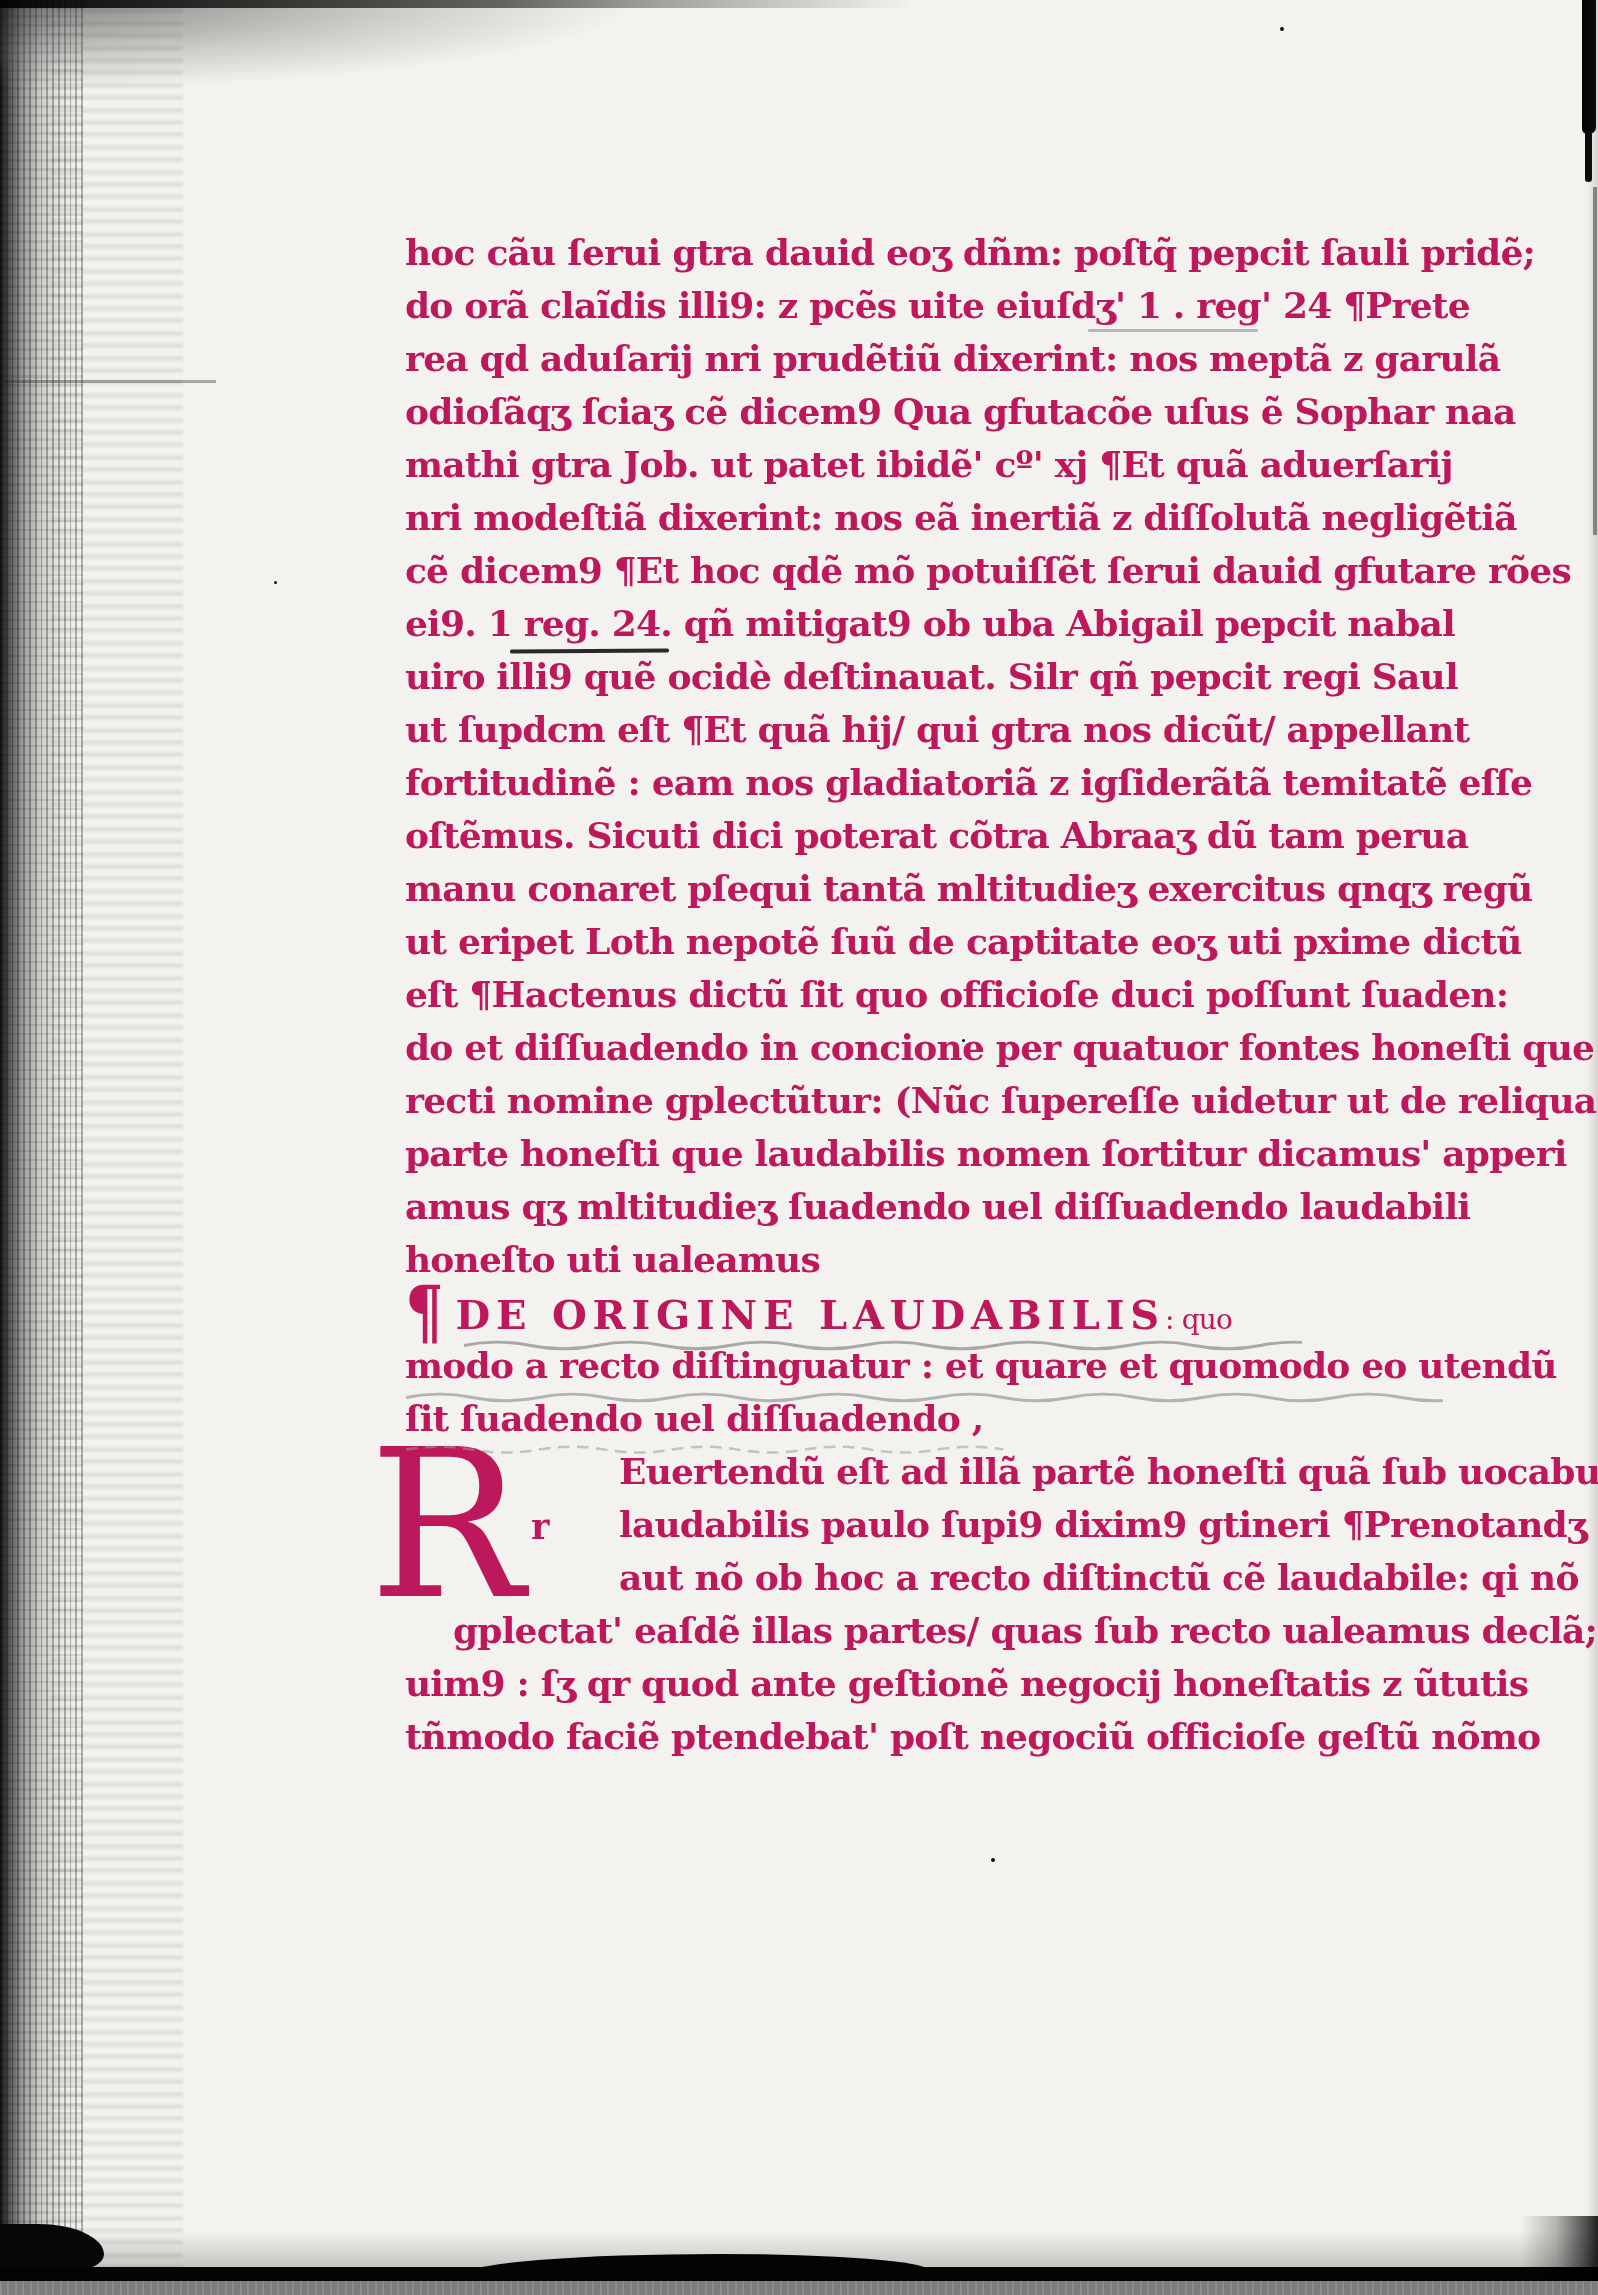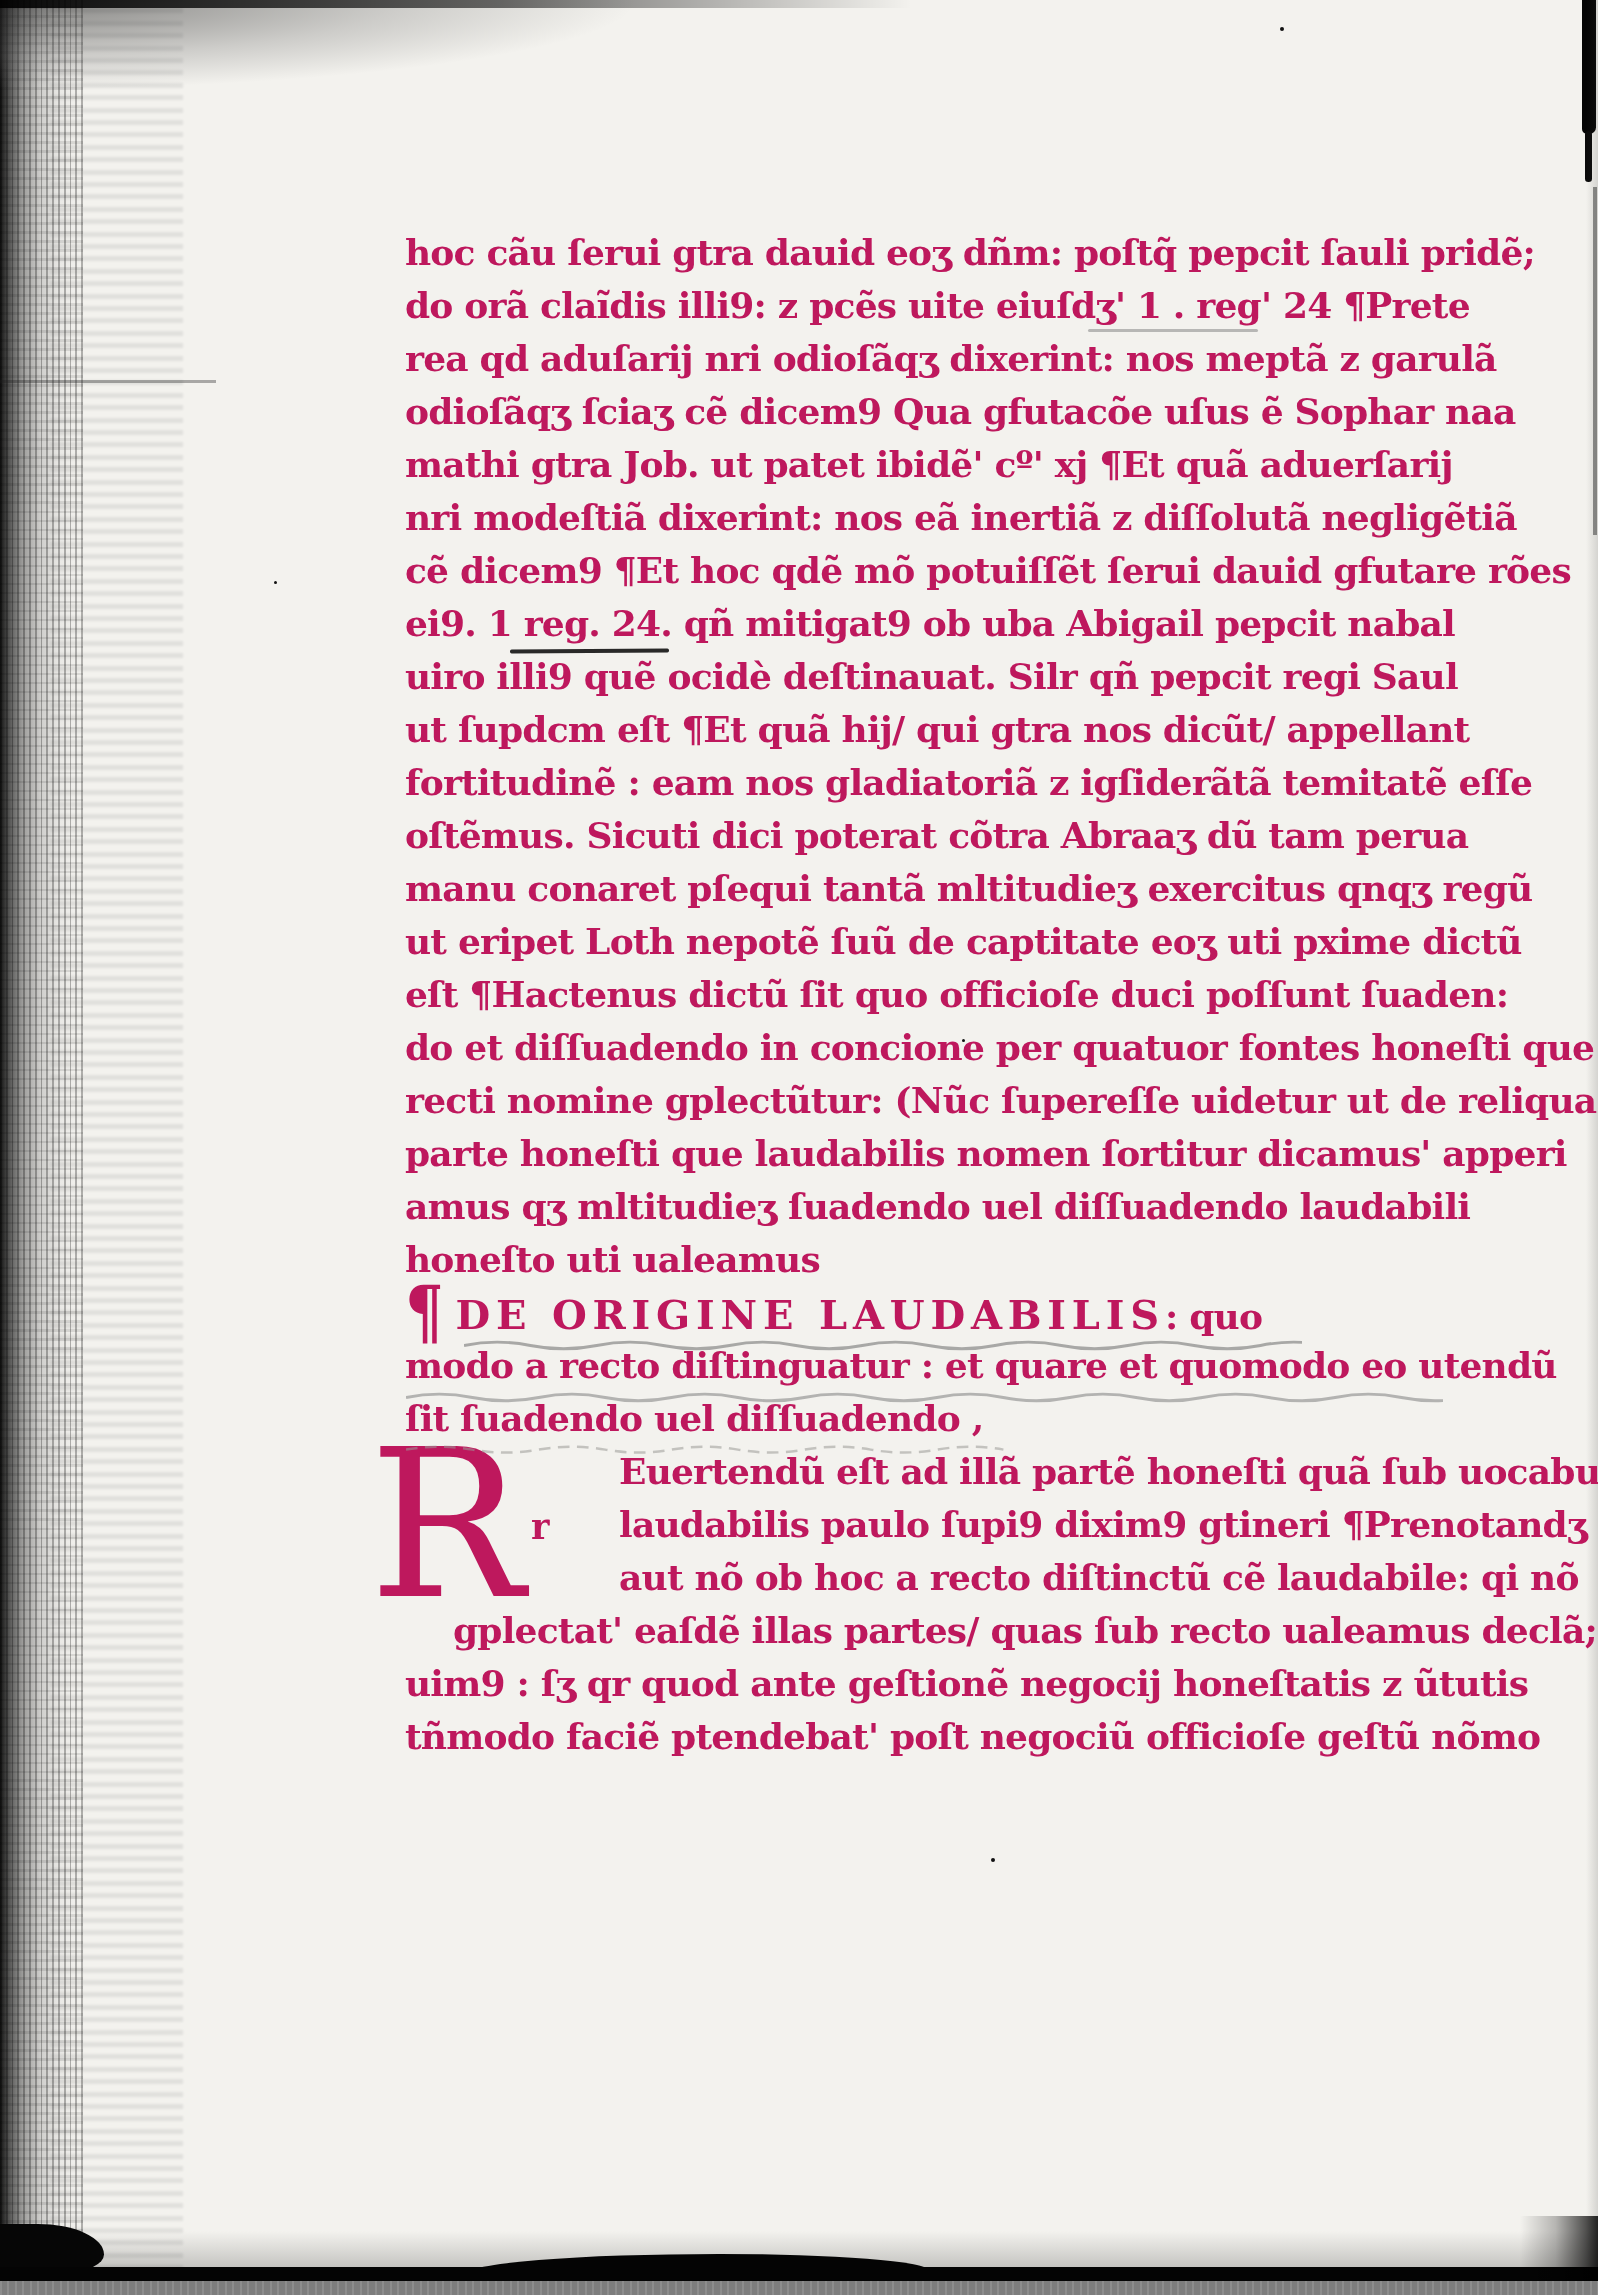--- a/index.html
+++ b/index.html
@@ -90,21 +90,21 @@
     white-space:nowrap;
   }
   .heading-line1{height:53px;line-height:53px;white-space:nowrap;}
   .cap-mark{
     font-size:61px;font-weight:bold;vertical-align:-5px;letter-spacing:0;
     display:inline-block;transform:scaleY(1.15);margin-right:11.6px;
   }
   .heading-title{
     font-size:40px;font-weight:bold;letter-spacing:5.8px;
   }
-  .heading-suffix{font-size:36px;font-weight:bold;letter-spacing:-0.8px;text-align:center;}
+  .heading-suffix{font-size:28px;font-weight:normal;letter-spacing:-0.8px;text-align:center;}
   .para2-row{display:flex;align-items:flex-start;}
   .drop-cap-box{
     position:relative;width:214px;height:159px;flex:0 0 214px;
   }
   .drop-cap{
     position:absolute;left:-36px;top:-15px;
     font-size:206px;line-height:191px;font-weight:normal;
     font-family:"DejaVu Serif","Liberation Serif",serif;
   }
   .guide-letter{
@@ -138,21 +138,21 @@
   <div class="corner-mark-tr3"></div>
   <div class="right-edge-tone"></div>
   <div class="ink-speck" style="left:1280px;top:27px;width:4.1px;height:4.1px;"></div>
   <div class="ink-speck" style="left:274px;top:581px;width:3.3px;height:3.3px;"></div>
   <div class="ink-speck" style="left:962px;top:1039px;width:3.3px;height:3.3px;"></div>
   <div class="ink-speck" style="left:991px;top:1858px;width:4.1px;height:4.1px;"></div>
 
   <div class="text-block">
     <div class="line">hoc cãu ſerui gtra dauid eoʒ dñm: poſtq̃ pepcit ſauli pridẽ;</div>
     <div class="line">do orã claĩdis illi9: z pcẽs uite eiuſdʒ' 1 . reg' 24 ¶Prete</div>
-    <div class="line">rea qd aduſarij nri odioſãqʒ dixerint: nos meptã z garulã</div>
+    <div class="line">rea qd aduſarij nri prudẽtiũ dixerint: nos meptã z garulã</div>
     <div class="line">odioſãqʒ ſciaʒ cẽ dicem9 Qua gfutacõe uſus ẽ Sophar naa</div>
     <div class="line">mathi gtra Job. ut patet ibidẽ' cº' xj ¶Et quã aduerſarij</div>
     <div class="line">nri modeſtiã dixerint: nos eã inertiã z diſſolutã negligẽtiã</div>
     <div class="line">cẽ dicem9 ¶Et hoc qdẽ mõ potuiſſẽt ſerui dauid gfutare rões</div>
     <div class="line">ei9. 1 reg. 24. qñ mitigat9 ob uba Abigail pepcit nabal</div>
     <div class="line">uiro illi9 quẽ ocidè deſtinauat. Silr qñ pepcit regi Saul</div>
     <div class="line">ut ſupdcm eſt ¶Et quã hij/ qui gtra nos dicũt/ appellant</div>
     <div class="line">fortitudinẽ : eam nos gladiatoriã z igſiderãtã temitatẽ eſſe</div>
     <div class="line">oſtẽmus. Sicuti dici poterat cõtra Abraaʒ dũ tam perua</div>
     <div class="line">manu conaret pſequi tantã mltitudieʒ exercitus qnqʒ regũ</div>

